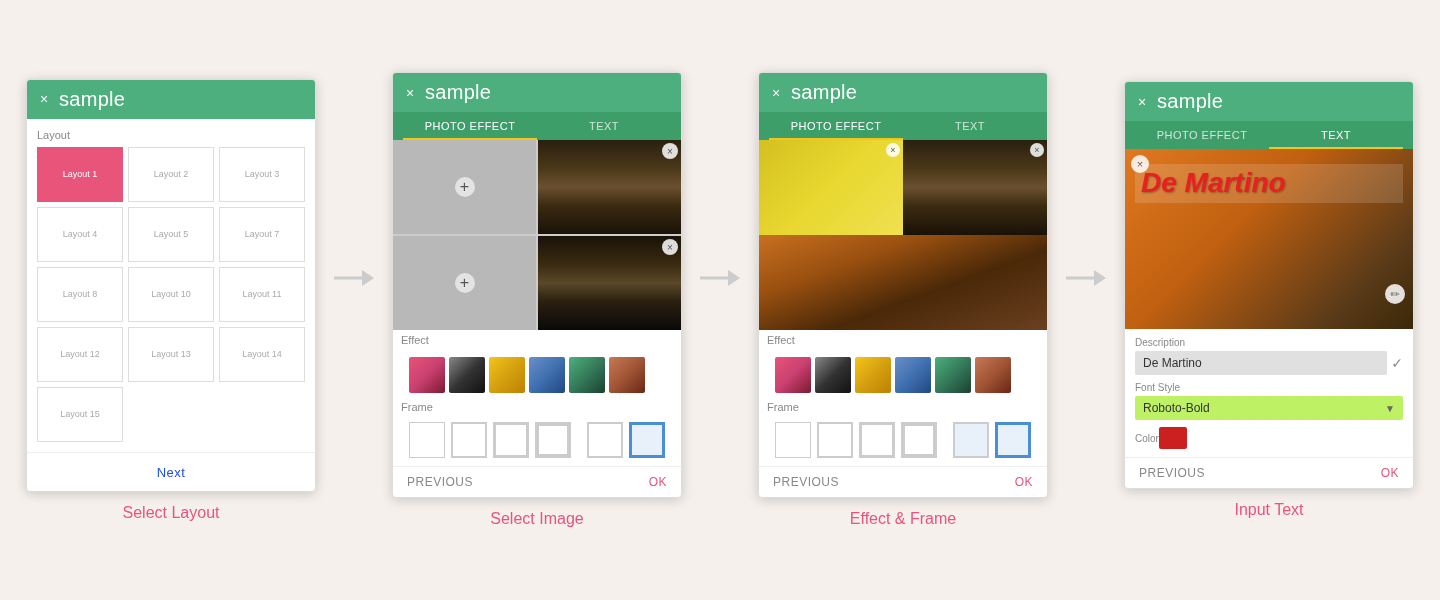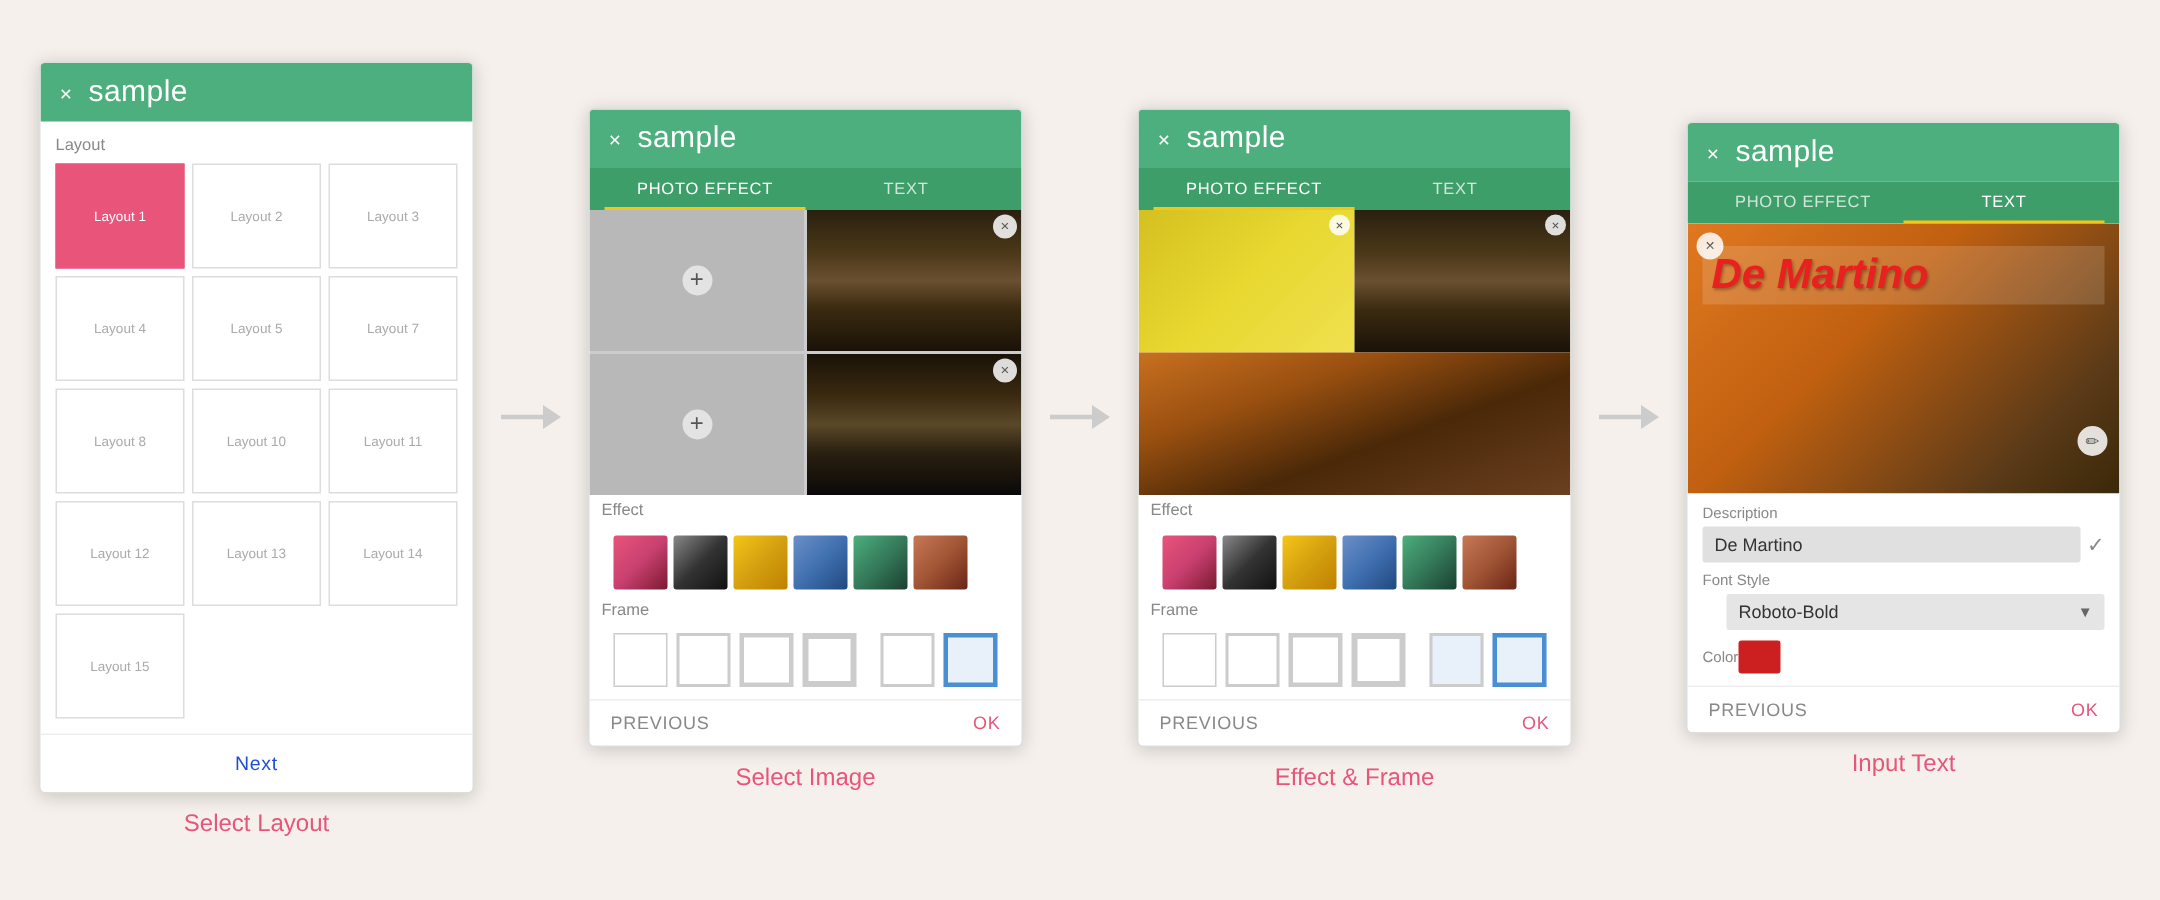--- a/index.html
+++ b/index.html
@@ -108,21 +108,21 @@
     }
 
     .layout-grid {
       display: grid;
       grid-template-columns: repeat(3, 1fr);
       gap: 5px;
     }
 
     .layout-cell {
       border: 1px solid #ddd;
-      height: 70px;
+      height: 55px;
       display: flex;
       align-items: center;
       justify-content: center;
       font-size: 9px;
       color: #aaa;
       cursor: pointer;
       position: relative;
       background: #fff;
     }
 
@@ -446,29 +446,28 @@
       border-radius: 2px;
     }
 
     .check-icon {
       color: #888;
       font-size: 14px;
     }
 
     .dropdown-field {
       flex: 1;
-      background: #e5e5e5;
+      background: #bef264;
       padding: 5px 8px;
       font-size: 12px;
       color: #333;
       border-radius: 2px;
       display: flex;
       justify-content: space-between;
       align-items: center;
-      margin-left: 16px;
     }
 
     .dropdown-arrow {
       font-size: 10px;
       color: #666;
     }
 
     .color-row {
       display: flex;
       align-items: center;

